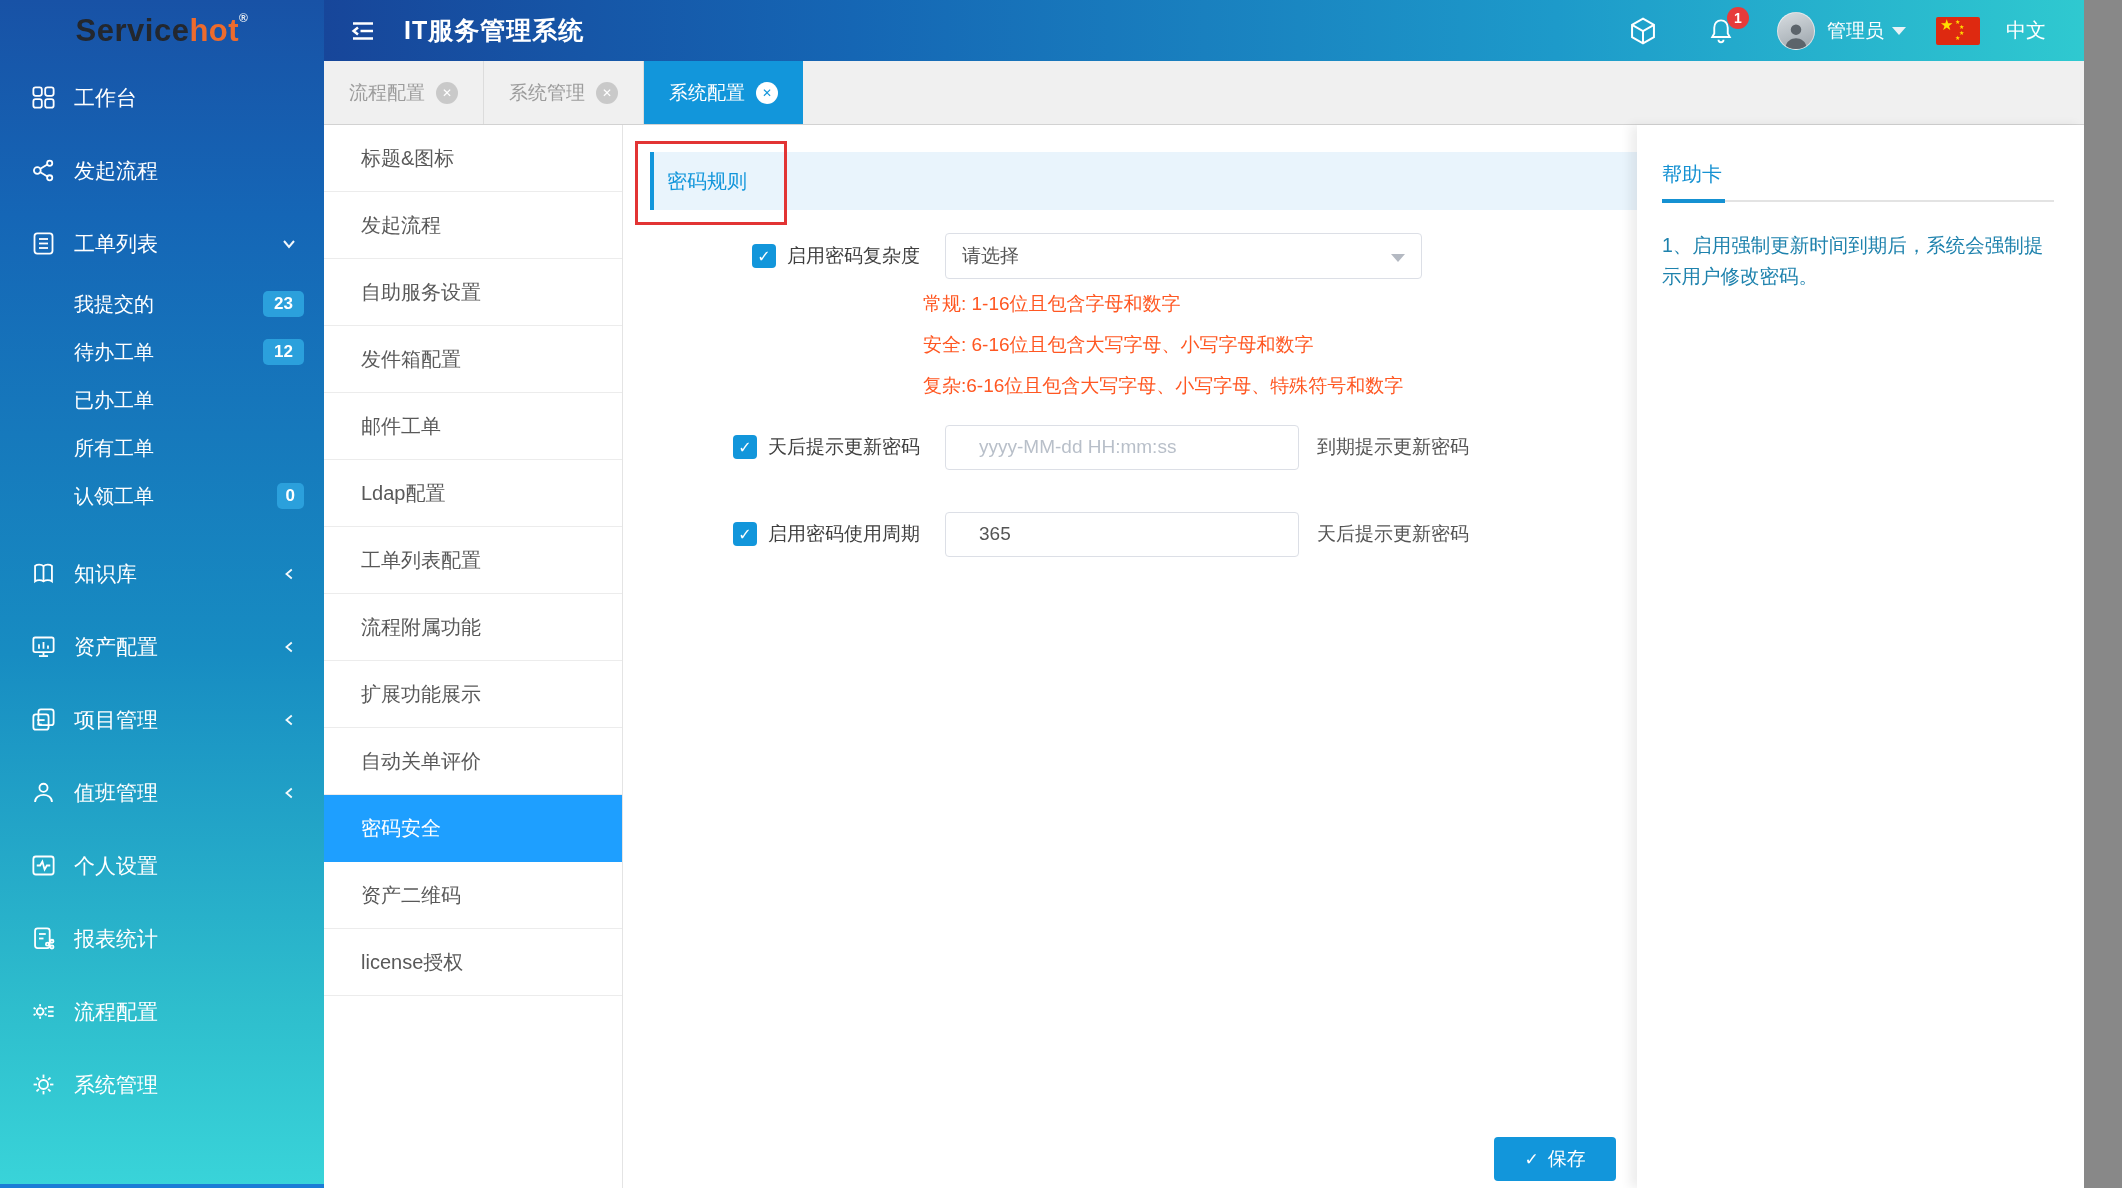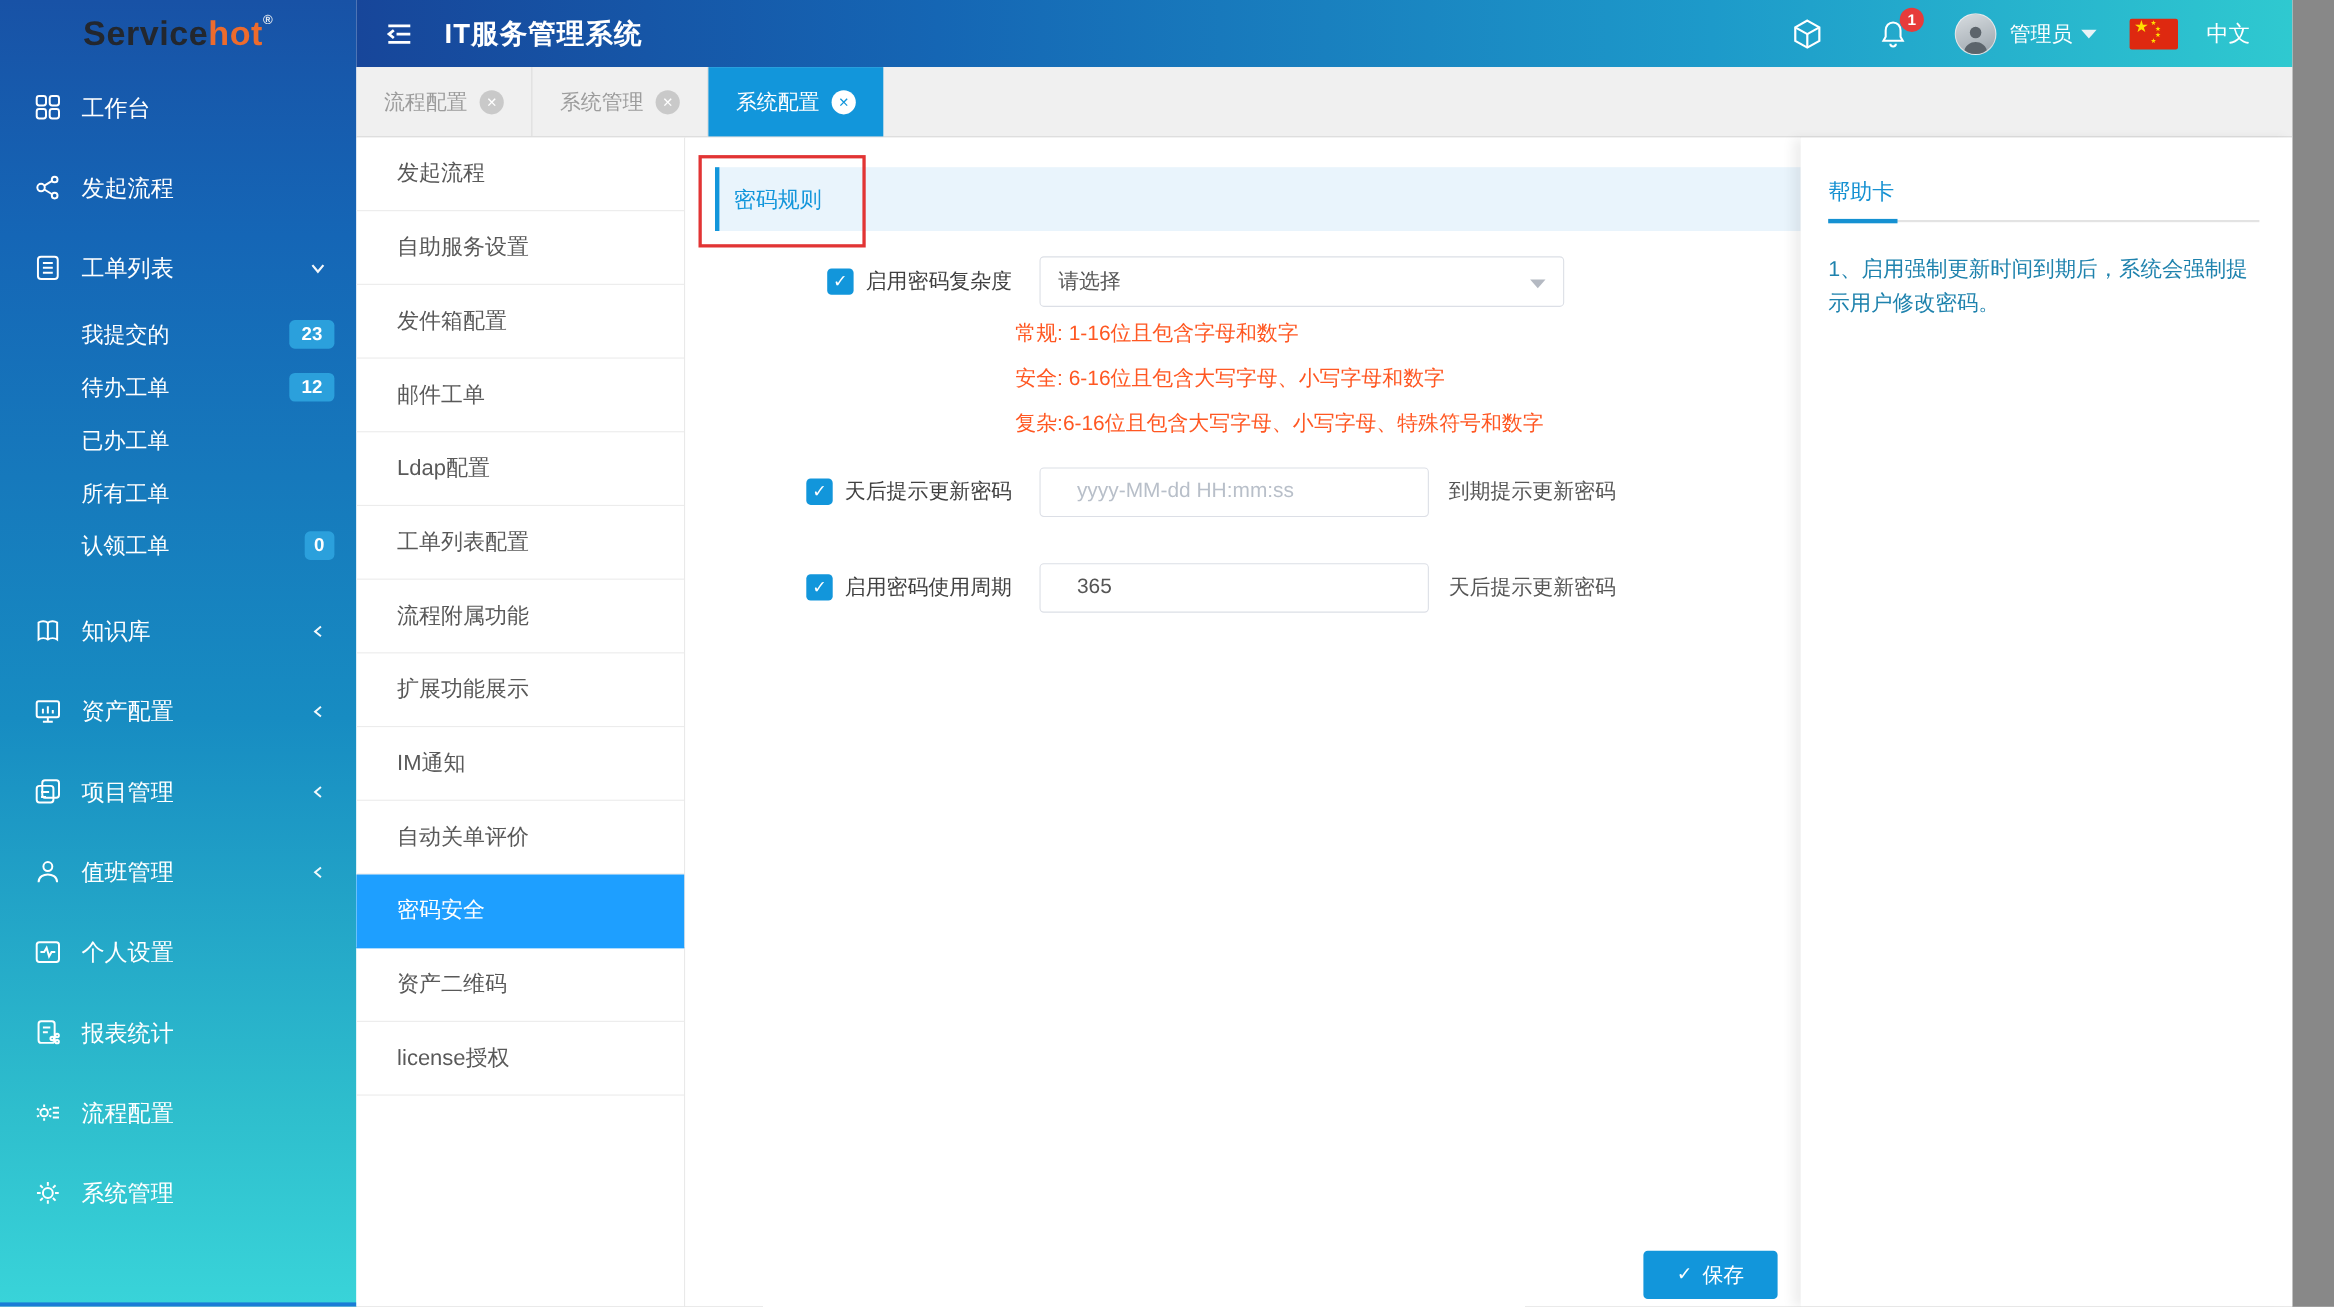--- a/index.html
+++ b/index.html
@@ -362,29 +362,29 @@
       <span>系统管理</span>
       <span class="tab-close">✕</span>
     </div>
     <div class="tab active">
       <span>系统配置</span>
       <span class="tab-close">✕</span>
     </div>
   </div>
 
   <div class="submenu">
+    <div class="submenu-item">标题&amp;图标</div>
     <div class="submenu-item">发起流程</div>
     <div class="submenu-item">自助服务设置</div>
     <div class="submenu-item">发件箱配置</div>
     <div class="submenu-item">邮件工单</div>
     <div class="submenu-item">Ldap配置</div>
     <div class="submenu-item">工单列表配置</div>
     <div class="submenu-item">流程附属功能</div>
     <div class="submenu-item">扩展功能展示</div>
-    <div class="submenu-item">IM通知</div>
     <div class="submenu-item">自动关单评价</div>
     <div class="submenu-item active">密码安全</div>
     <div class="submenu-item">资产二维码</div>
     <div class="submenu-item">license授权</div>
   </div>
 
   <div class="content">
     <div class="section-header">
       <span>密码规则</span>
     </div>

